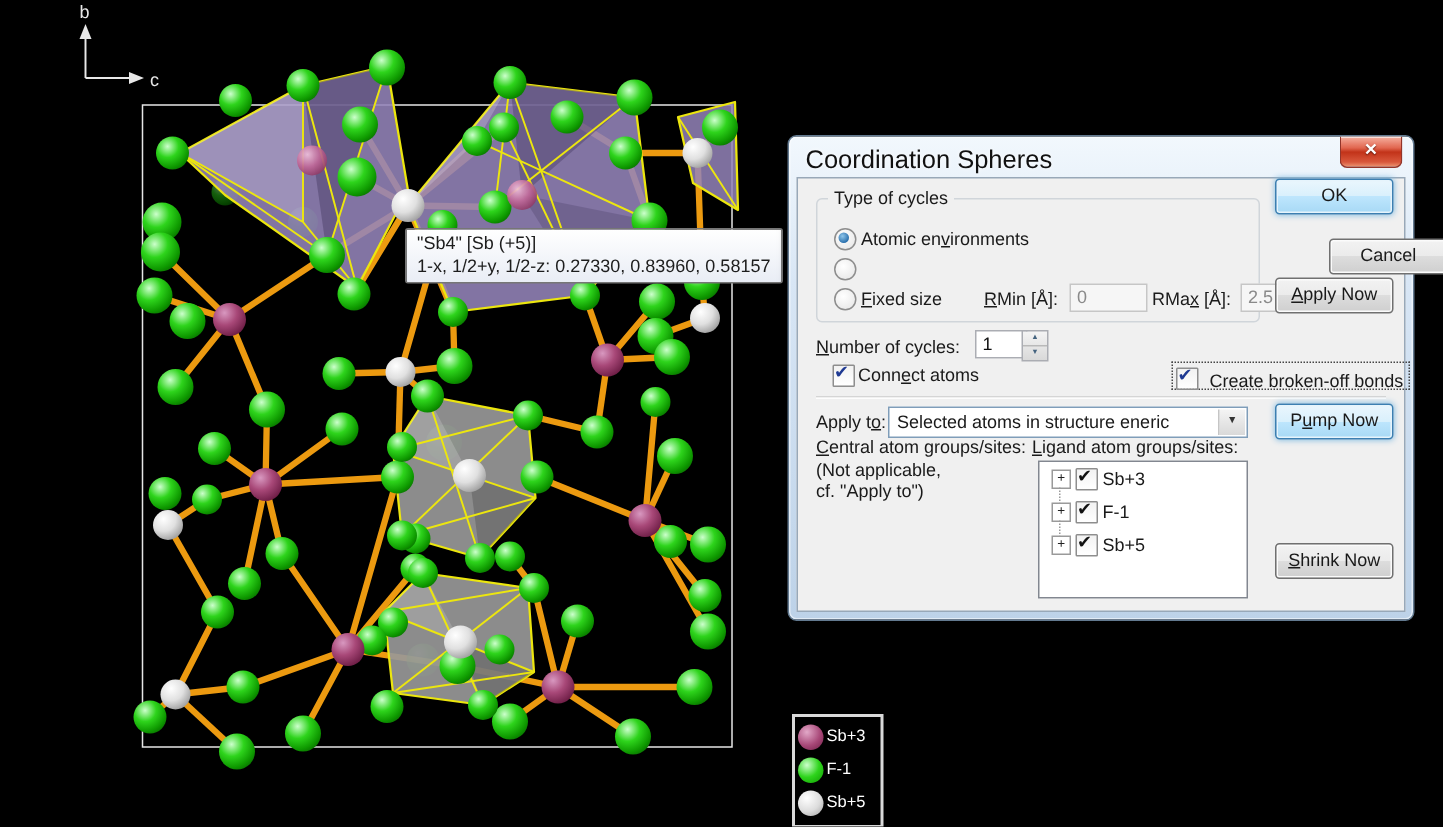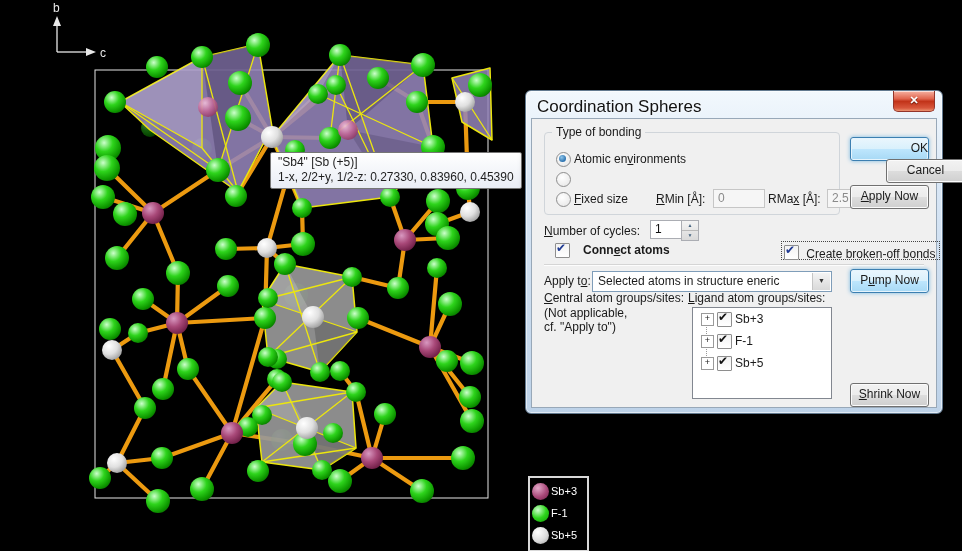--- a/index.html
+++ b/index.html
@@ -308,21 +308,21 @@
     <circle cx="267" cy="248" r="10" fill="url(#gradWhite)"></circle>
     <circle cx="470" cy="212" r="10" fill="url(#gradWhite)"></circle>
     <circle cx="112" cy="350" r="10" fill="url(#gradWhite)"></circle>
     <circle cx="117" cy="463" r="10" fill="url(#gradWhite)"></circle>
     <circle cx="313" cy="317" r="11" fill="url(#gradWhite)"></circle>
     <circle cx="307" cy="428" r="11" fill="url(#gradWhite)"></circle>
   </svg>
 
 <div class="tooltip">
   <div>"Sb4" [Sb (+5)]</div>
-  <div>1-x, 2/2+y, 1/2-z: 0.27330, 0.83960, 0.45390</div>
+  <div>1-x, 1/2+y, 1/2-z: 0.27330, 0.83960, 0.58157</div>
 </div>
 
 <div class="legend">
   <div class="legend-row">
     <span class="sph magenta"></span>
     <span class="lbl">Sb+3</span>
   </div>
   <div class="legend-row">
     <span class="sph green"></span>
     <span class="lbl">F-1</span>
@@ -336,50 +336,50 @@
 <div class="dialog">
   <div class="titlebar">
     <span class="title">Coordination Spheres</span>
     <div class="closebtn">
       <span>✕</span>
     </div>
   </div>
   <div class="client">
 
     <div class="groupbox"></div>
-    <span class="grouplabel abs">Type of bonding</span>
+    <span class="grouplabel abs">Type of cycles</span>
 
     <span class="radio on" style="left:24px;top:33px;"></span>
     <span class="rlabel" style="left:42px;top:33px;">Atomic en<u>v</u>ironments</span>
 
     <span class="radio" style="left:24px;top:53px;"></span>
 
     <span class="radio" style="left:24px;top:73px;"></span>
     <span class="rlabel" style="left:42px;top:73px;"><u>F</u>ixed size</span>
 
     <span class="rlabel" style="left:124px;top:73px;text-align:center;"><u>R</u>Min [Å]:</span>
     <div class="field" style="left:181px;top:70px;width:46px;">0</div>
     <span class="rlabel" style="left:236px;top:73px;">RMa<u>x</u> [Å]:</span>
     <div class="field" style="left:295px;top:70px;width:46px;">2.5</div>
 
-    <div class="btn hot" style="top:18px;text-align:right;">OK</div>
+    <div class="btn hot" style="top:0;">OK</div>
     <div class="btn" style="top:40px;margin-left:36px;">Cancel</div>
     <div class="btn" style="top:66px;"><u>A</u>pply Now</div>
 
     <span class="rlabel" style="left:12px;top:105px;"><u>N</u>umber of cycles:</span>
     <div class="field enabled" style="left:118px;top:101px;width:29px;">1</div>
     <div class="abs" style="left:149px;top:101px;width:16px;height:19px;border:1px solid #abadb3;background:linear-gradient(180deg,#f4f4f4,#d9d9d9);">
       <div style="position:absolute;left:0;right:0;top:0;height:9px;text-align:center;font-size:5px;line-height:9px;color:#44637f;border-bottom:1px solid #b9b9b9;">▲</div>
       <div style="position:absolute;left:0;right:0;bottom:0;height:9px;text-align:center;font-size:5px;line-height:9px;color:#44637f;">▼</div>
     </div>
 
     <span class="cb on" style="left:23px;top:124px;">
       <span class="check">✔</span>
     </span>
-    <span class="rlabel" style="left:51px;top:124px;font-weight:bold;">Conn<u>e</u>ct atoms</span>
+    <span class="rlabel" style="left:40px;top:124px;">Conn<u>e</u>ct atoms</span>
 
     <div class="focusbox">
       <span class="cb on" style="position:relative;display:inline-block;left:0;top:2px;">
         <span class="check">✔</span>
       </span>
       <span style="margin-left:4px;margin-top:28px;">Create broken-off bonds</span>
     </div>
 
     <div class="sep"></div>
 
@@ -414,15 +414,15 @@
       </div>
       <div class="tree-row">
         <span class="expand">+</span>
         <span class="cb dark on">
           <span class="check">✔</span>
         </span>
         <span class="tlabel">Sb+5</span>
       </div>
     </div>
 
-    <div class="btn" style="top:264px;"><u>S</u>hrink Now</div>
+    <div class="btn" style="top:243px;"><u>S</u>hrink Now</div>
   </div>
 </div>
 
 </body></html>

